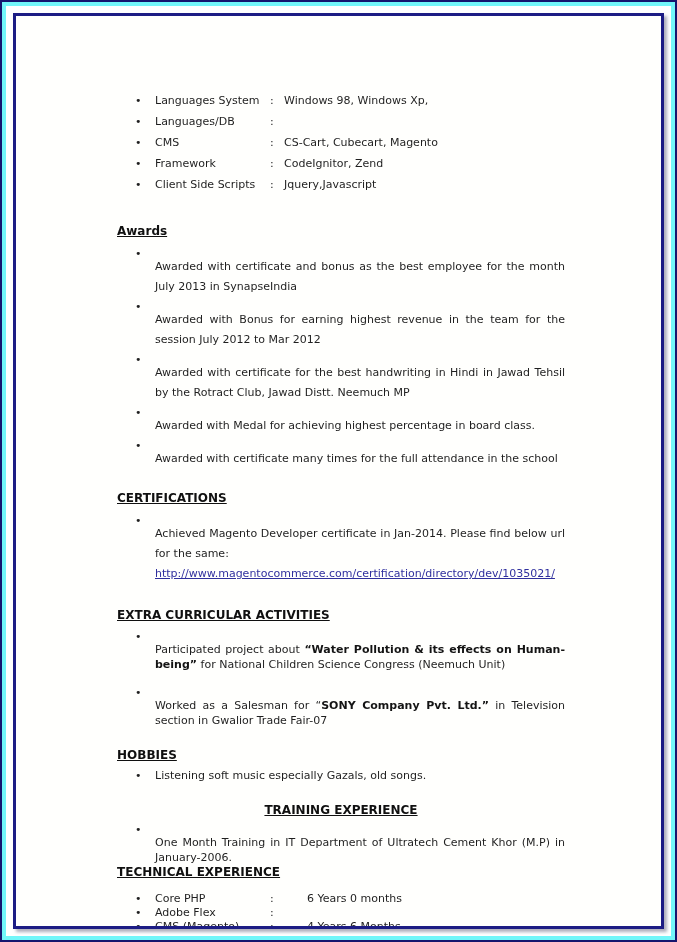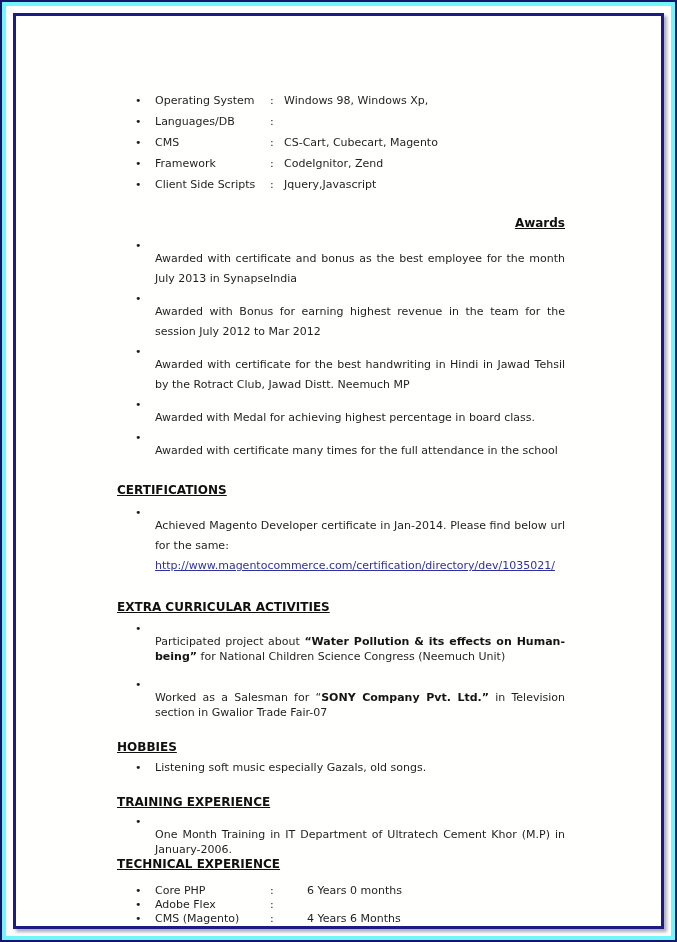--- a/index.html
+++ b/index.html
@@ -50,62 +50,62 @@
 
   .skills .li { line-height: 21px; }
   .skills .bullet { line-height: 21px; }
 
   .sec {
     font-size: 12px; font-weight: bold; color: #101010;
     text-decoration: underline;
     line-height: 15px;
     margin: 0;
   }
-  .sec-awards { margin-top: 21px; text-align: right; }
+  .sec-awards { margin-top: 29px; }
 
   .awards-list { margin-top: 5px; }
   .awards-list .li { line-height: 20px; }
 
   .sec-cert { margin-top: 22px; }
   .cert-list { margin-top: 5px; }
   .cert-list .li { line-height: 20px; }
   a.cert-link { color: #30309e; text-decoration: underline; }
 
   .sec-extra { margin-top: 24px; }
   .extra-list { margin-top: 6px; }
   .extra-list .li { line-height: 15px; }
   .extra-list .li + .li { margin-top: 13px; }
   .extra-list b { color: #141414; }
 
   .sec-hobbies { margin-top: 20px; }
   .hobby-list { margin-top: 5px; }
   .hobby-list .li { line-height: 15px; }
 
-  .sec-training { margin-top: 20px; }
+  .sec-training { margin-top: 20px; text-align: center; }
   .training-list { margin-top: 4px; }
   .training-list .li { line-height: 15px; }
 
   .sec-technical { }
   .tech-list { margin-top: 12px; }
   .tech-list .li { line-height: 14px; }
 
   .sec-personal { margin-top: 14px; }
 </style>
 </head>
 <body>
 
 <div class="frame-outer">
   <div class="frame-white">
     <div class="page">
       <div class="content">
 
         <div class="skills">
           <div class="li">
             <span class="bullet">•</span>
-            <span class="tab-label">Operating System</span>
+            <span class="tab-label">Languages System</span>
             <span class="tab-colon">:</span>
             <span class="tab-value">Windows 98, Windows Xp,</span>
           </div>
           <div class="li">
             <span class="bullet">•</span>
             <span class="tab-label">Languages/DB</span>
             <span class="tab-colon">:</span>
           </div>
           <div class="li">
             <span class="bullet">•</span>

